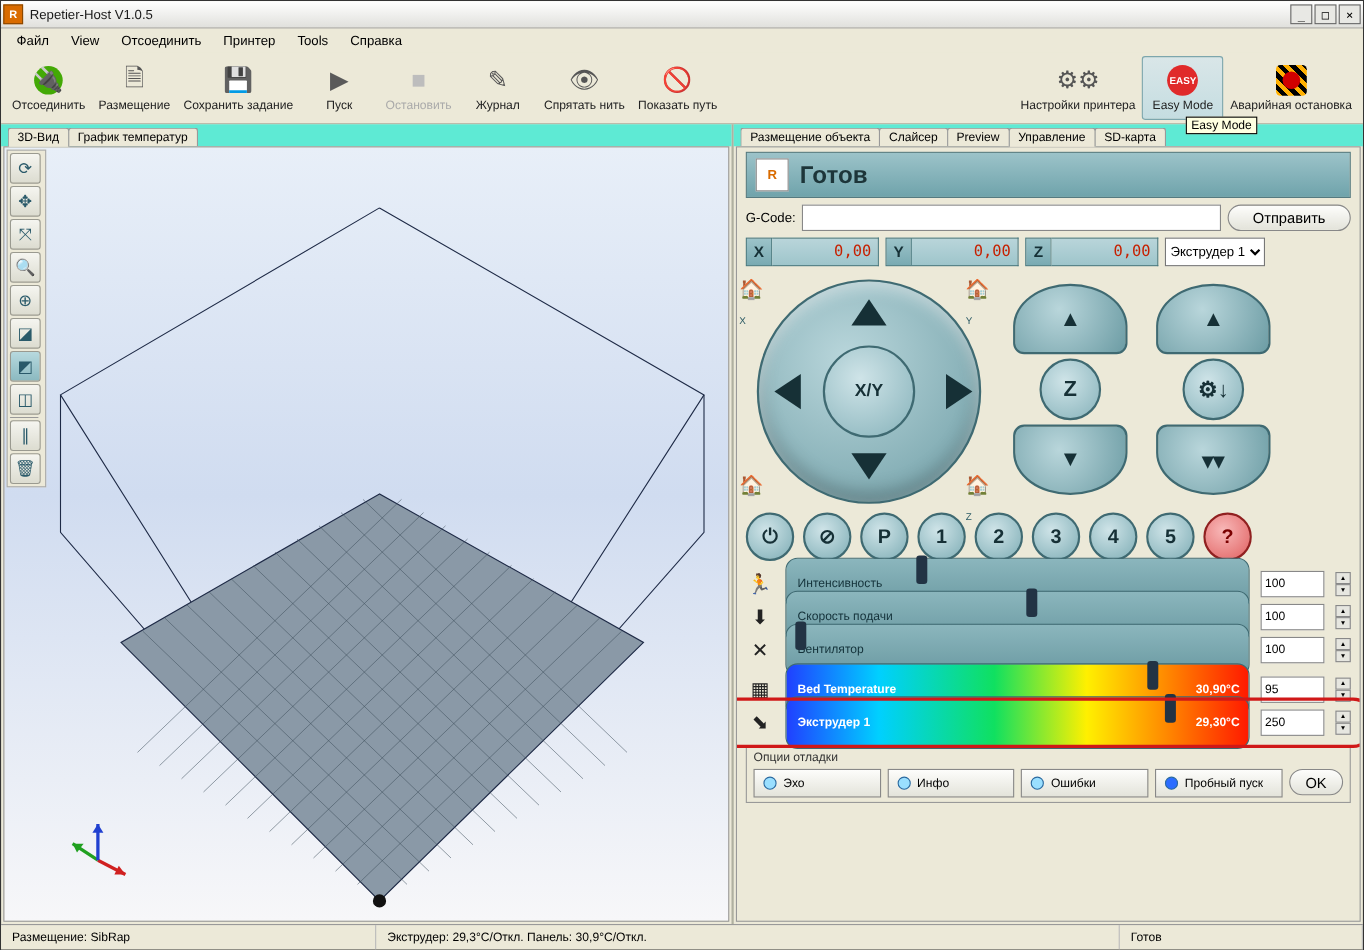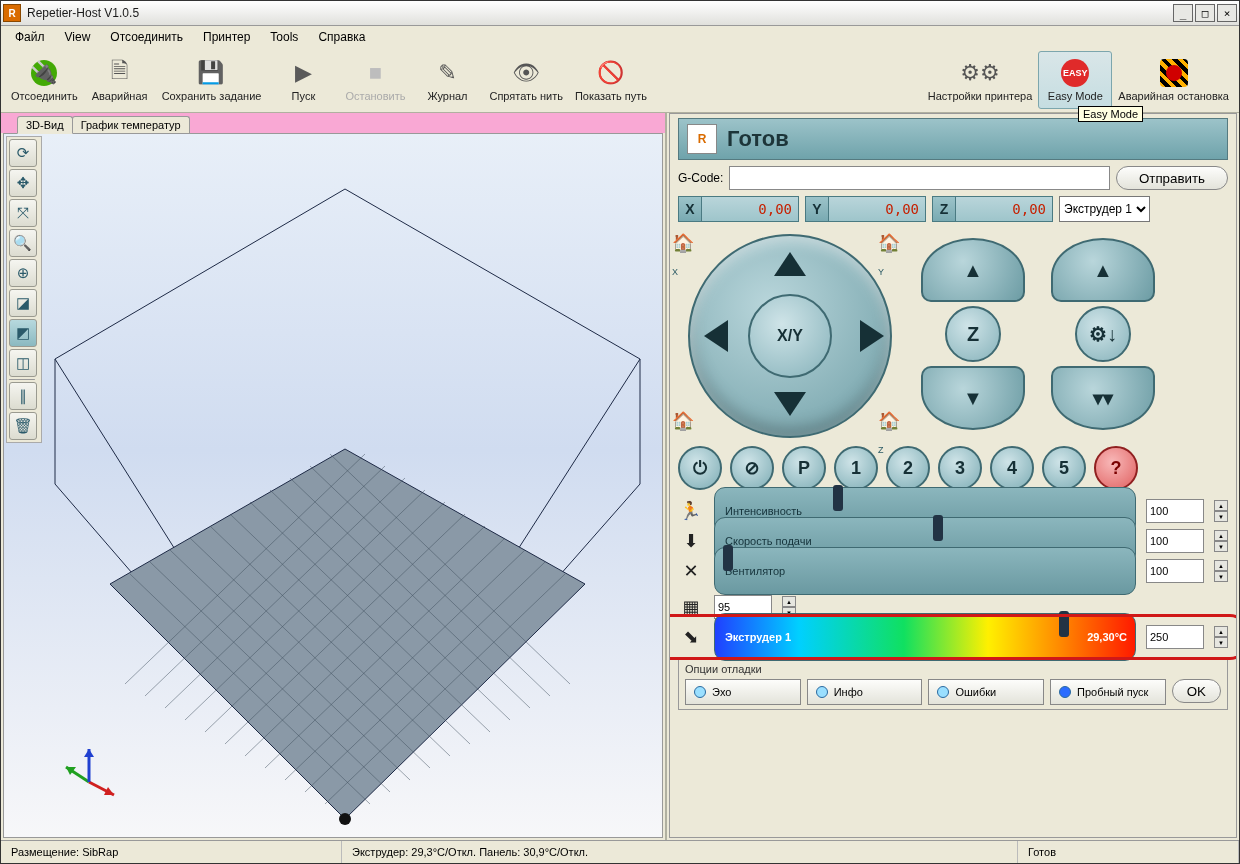--- a/index.html
+++ b/index.html
@@ -14,21 +14,21 @@
 .toolbar{height:60px;display:flex;align-items:center;gap:0;padding:2px 4px;background:#ece9d8;border-bottom:1px solid #b0b0a0}
 .tbtn{display:flex;flex-direction:column;align-items:center;justify-content:center;min-width:60px;height:56px;padding:0 6px;gap:3px}
 .tbtn .ticon{width:28px;height:28px;display:flex;align-items:center;justify-content:center;font-size:22px}
 .tbtn .tlabel{font-size:11px;color:#222;white-space:nowrap}
 .tbtn.active{background:linear-gradient(#d9e6e8,#c5dde1);border:1px solid #7ca6ad;border-radius:3px}
 .tbtn.disabled .tlabel{color:#aaa}
 .tooltip{position:absolute;top:106px;left:1078px;background:#ffffe1;border:1px solid #000;padding:1px 4px;font-size:11px;z-index:50}
 .body{flex:1;display:flex;min-height:0}
 .leftpane{flex:1;display:flex;flex-direction:column;min-width:0;border-right:2px solid #b0b0a0}
 .rtpane{width:572px;display:flex;flex-direction:column}
-.tabs{height:20px;display:flex;align-items:flex-end;padding-left:16px;background:#f9a8d4}
+.tabs{height:20px;display:flex;align-items:flex-end;padding-left:6px;background:#5eead4}
 .tab{padding:2px 8px;border:1px solid #999;border-bottom:none;background:#ece9d8;margin-right:-1px;border-radius:3px 3px 0 0;font-size:11px}
 .tab.active{background:#ece9d8;position:relative;top:1px;border-bottom:1px solid #ece9d8;z-index:2}
 .view3d{flex:1;position:relative;border:1px solid #999;margin:0 2px 2px 2px;background:linear-gradient(#e8eff8 0%,#d0dcf0 45%,#f7f7f9 100%);overflow:hidden}
 .vtoolbar{position:absolute;left:2px;top:2px;width:30px;background:#ece9d8;border:1px solid #aaa;display:flex;flex-direction:column;gap:2px;padding:2px}
 .vbtn{width:26px;height:26px;border:1px solid #9a9a90;background:linear-gradient(#f5f5f0,#dcdcd0);display:flex;align-items:center;justify-content:center;font-size:15px;border-radius:3px;color:#2a5a6a}
 .vbtn.sep{height:1px;border:none;background:#999;padding:0}
 svg.cube{position:absolute;left:36px;top:0;width:620px;height:700px}
 .axiswidget{position:absolute;left:50px;bottom:30px;width:70px;height:70px}
 .rtcontent{flex:1;border:1px solid #999;margin:0 2px 2px 2px;background:#ece9d8;padding:4px 8px;display:flex;flex-direction:column;gap:6px;overflow:hidden}
 .statusbanner{height:40px;background:linear-gradient(#9cc3c9,#6fa3ab);border:1px solid #557a80;display:flex;align-items:center;gap:10px;padding:0 8px;color:#173036}
@@ -104,21 +104,21 @@
 
   <div class="toolbar" id="toolbar">
       <div class="tbtn">
         <div class="ticon" style="color: rgb(67, 169, 5);">
           <div style="width:26px;height:26px;border-radius:50%;background:#43a905;color:#fff;display:flex;align-items:center;justify-content:center">🔌</div>
         </div>
         <div class="tlabel">Отсоединить</div>
       </div>
       <div class="tbtn">
         <div class="ticon" style="color: rgb(85, 85, 85);">🗎</div>
-        <div class="tlabel">Аварийная</div>
+        <div class="tlabel">Размещение</div>
       </div>
       <div class="tbtn">
         <div class="ticon" style="color: rgb(85, 85, 85);">💾</div>
         <div class="tlabel">Сохранить задание</div>
       </div>
       <div class="tbtn">
         <div class="ticon" style="color: rgb(90, 90, 90);">▶</div>
         <div class="tlabel">Пуск</div>
       </div>
       <div class="tbtn disabled">
@@ -215,20 +215,27 @@
             <polygon points="60,58 54,50 50,58" fill="#d02020"></polygon>
           <line x1="35" y1="45" x2="12" y2="30" stroke="#20a020" stroke-width="3"></line>
             <polygon points="12,30 22,30 16,38" fill="#20a020"></polygon>
           <line x1="35" y1="45" x2="35" y2="12" stroke="#2040d0" stroke-width="3"></line>
             <polygon points="35,12 30,20 40,20" fill="#2040d0"></polygon>
         </svg>
       </div>
     </div>
 
     <div class="rtpane">
+      <div class="tabs" id="rt">
+          <div class="tab">Размещение объекта</div>
+          <div class="tab">Слайсер</div>
+          <div class="tab">Preview</div>
+          <div class="tab active">Управление</div>
+          <div class="tab">SD-карта</div>
+        </div>
       <div class="rtcontent">
         <div class="statusbanner">
           <div class="sicon">R</div>
           <div class="stext">Готов</div>
         </div>
 
         <div class="gcrow">
           <span>G-Code:</span>
           <input type="text" style="">
           <button class="btn">Отправить</button>
@@ -321,20 +328,25 @@
               <div class="numbox">100</div>
               <div class="spin">
                 <div>▲</div>
                 <div>▼</div>
               </div>
             </div>
           </div>
         <div id="temps">
             <div class="sliderrow">
               <div class="sicon2">▦</div>
+              <div class="slider temp">
+                <span style="color:#fff;font-weight:bold">Bed Temperature</span>
+                <div class="thumb" style="left:78%"></div>
+                <span class="sval">30,90°C</span>
+              </div>
               <div class="numbox">95</div>
               <div class="spin">
                 <div>▲</div>
                 <div>▼</div>
               </div>
             </div>
             <div class="sliderrow hl">
               <div class="sicon2">⬊</div>
               <div class="slider temp">
                 <span style="color:#fff;font-weight:bold">Экструдер 1</span>

